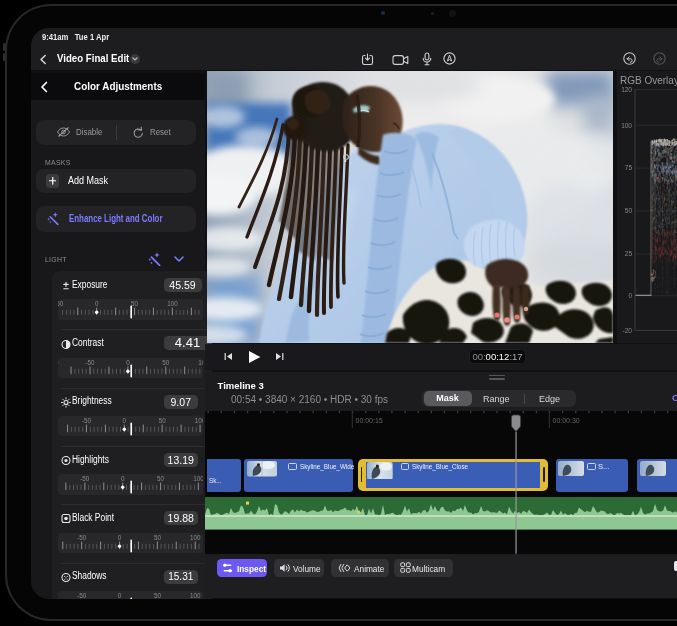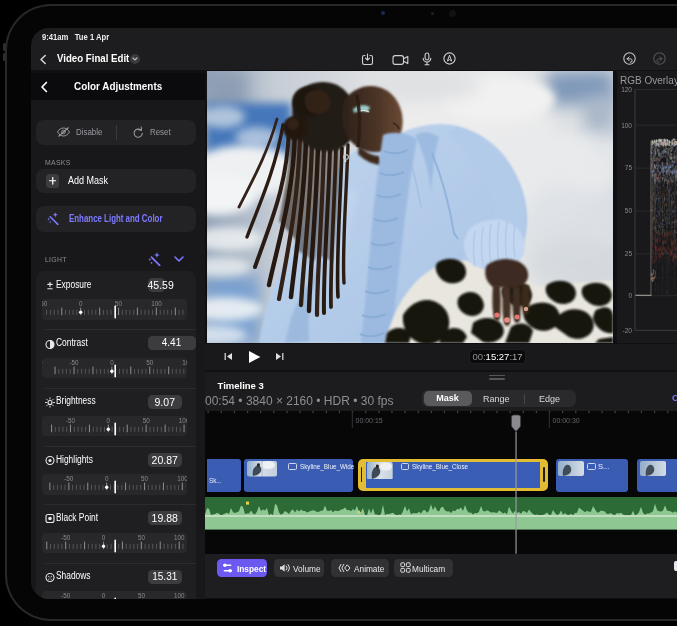--- a/index.html
+++ b/index.html
@@ -97,26 +97,26 @@
       <g fill="#7d7aff">
         <path d="M8.3 0.2l0.7 1.9 1.9 0.7-1.9 0.7-0.7 1.9-0.7-1.9-1.9-0.7 1.9-0.7z"></path>
         <path d="M1.7 5.6l0.4 1.1 1.1 0.4-1.1 0.4-0.4 1.1-0.4-1.1-1.1-0.4 1.1-0.4z"></path>
         <circle cx="3.3" cy="10" r="0.8"></circle>
       </g>
     </svg>
  <svg class="abs" style="left:143px;top:228px" width="10" height="7" viewBox="0 0 10 7">
       <path d="M1 1l4 4 4-4" stroke="#7d7aff" stroke-width="1.6" fill="none" stroke-linecap="round" stroke-linejoin="round"></path>
     </svg>
 
- <div class="abs" style="left:5px;top:243.5px;width:160px;height:327.5px;background:#1f1f22;border-radius:8px 8px 0 0">
+ <div class="abs" style="left:21px;top:243.5px;width:160px;height:327.5px;background:#1f1f22;border-radius:8px 8px 0 0">
       <svg width="10" height="11" viewBox="0 0 10 11" style="position:absolute;left:9px;top:9.2px">
         <path d="M5 2.2v4.4M2.8 4.4h4.4M2.8 8.8h4.4" stroke="#e8e8ea" stroke-width="1.1" fill="none" stroke-linecap="round"></path>
       </svg>
       <div style="position:absolute;left:20px;top:7.8px;font-size:10px;color:#fff;transform:scaleX(0.84);transform-origin:left;white-space:nowrap">Exposure</div>
-      <div style="position:absolute;left:111.5px;top:7.0px;width:17px;height:14px;background:#3c3c3f;border-radius:4.5px;color:#fff;font-size:10.5px;text-align:center;line-height:14.5px">45.59</div>
+      <div style="position:absolute;left:111.5px;top:7.0px;width:38px;height:14px;background:#3c3c3f;border-radius:4.5px;color:#fff;font-size:10.5px;text-align:center;line-height:14.5px">45.59</div>
       <div style="position:absolute;left:6px;top:28.3px;width:145px;height:20.5px;background:#28282b;border-radius:4px;overflow:hidden">
         <svg width="145" height="20.5" viewBox="0 0 145 20.5" style="position:absolute;left:0;top:0">
           <rect x="4.1" y="10.8" width="1" height="5" fill="#55555a"></rect>
           <rect x="7.9" y="10.8" width="1" height="5" fill="#55555a"></rect>
           <rect x="11.7" y="10.8" width="1" height="5" fill="#55555a"></rect>
           <rect x="15.5" y="10.8" width="1" height="5" fill="#55555a"></rect>
           <rect x="19.2" y="8.6" width="1.1" height="7.6" fill="#86868b"></rect>
           <rect x="23.0" y="10.8" width="1" height="5" fill="#55555a"></rect>
           <rect x="26.8" y="10.8" width="1" height="5" fill="#55555a"></rect>
           <rect x="30.6" y="10.8" width="1" height="5" fill="#55555a"></rect>
@@ -156,21 +156,21 @@
           <circle cx="38.7" cy="13.3" r="1.7" fill="#ffffff"></circle>
           <rect x="72.4" y="6.6" width="1.6" height="13" rx="0.8" fill="#ffffff"></rect>
         </svg>
       </div>
       <div style="position:absolute;left:9px;right:0;top:58.3px;height:1px;background:#2c2c2f"></div>
       <svg width="10" height="11" viewBox="0 0 10 11" style="position:absolute;left:9px;top:67.5px">
         <circle cx="5" cy="5.5" r="4" fill="none" stroke="#e8e8ea" stroke-width="1.1"></circle>
         <path d="M5 1.5a4 4 0 0 1 0 8z" fill="#e8e8ea"></path>
       </svg>
       <div style="position:absolute;left:20px;top:66.1px;font-size:10px;color:#fff;transform:scaleX(0.84);transform-origin:left;white-space:nowrap">Contrast</div>
-      <div style="position:absolute;left:111.5px;top:65.3px;width:48px;height:14px;background:#3c3c3f;border-radius:4.5px;color:#fff;font-size:10px;text-align:center;line-height:14.5px">4.41</div>
+      <div style="position:absolute;left:111.5px;top:65.3px;width:48px;height:14px;background:#3c3c3f;border-radius:4.5px;color:#fff;font-size:13px;text-align:center;line-height:14.5px">4.41</div>
       <div style="position:absolute;left:6px;top:86.6px;width:145px;height:20.5px;background:#28282b;border-radius:4px;overflow:hidden">
         <svg width="145" height="20.5" viewBox="0 0 145 20.5" style="position:absolute;left:0;top:0">
           <rect x="12.5" y="8.6" width="1.1" height="7.6" fill="#86868b"></rect>
           <rect x="16.4" y="10.8" width="1" height="5" fill="#55555a"></rect>
           <rect x="20.2" y="10.8" width="1" height="5" fill="#55555a"></rect>
           <rect x="23.9" y="10.8" width="1" height="5" fill="#55555a"></rect>
           <rect x="27.7" y="10.8" width="1" height="5" fill="#55555a"></rect>
           <rect x="31.5" y="8.6" width="1.1" height="7.6" fill="#86868b"></rect>
           <rect x="35.3" y="10.8" width="1" height="5" fill="#55555a"></rect>
           <rect x="39.1" y="10.8" width="1" height="5" fill="#55555a"></rect>
@@ -264,21 +264,21 @@
           <circle cx="66.3" cy="13.3" r="1.7" fill="#ffffff"></circle>
           <rect x="72.4" y="6.6" width="1.6" height="13" rx="0.8" fill="#ffffff"></rect>
         </svg>
       </div>
       <div style="position:absolute;left:9px;right:0;top:174.9px;height:1px;background:#2c2c2f"></div>
       <svg width="10" height="11" viewBox="0 0 10 11" style="position:absolute;left:9px;top:184.1px">
         <circle cx="5" cy="5.5" r="4" fill="none" stroke="#e8e8ea" stroke-width="1.1"></circle>
         <circle cx="5" cy="5.5" r="1.6" fill="#e8e8ea"></circle>
       </svg>
       <div style="position:absolute;left:20px;top:182.7px;font-size:10px;color:#fff;transform:scaleX(0.84);transform-origin:left;white-space:nowrap">Highlights</div>
-      <div style="position:absolute;left:111.5px;top:181.9px;width:34.5px;height:14px;background:#3c3c3f;border-radius:4.5px;color:#fff;font-size:10.5px;text-align:center;line-height:14.5px">20.87</div>
+      <div style="position:absolute;left:111.5px;top:181.9px;width:34.5px;height:14px;background:#3c3c3f;border-radius:4.5px;color:#fff;font-size:10.5px;text-align:center;line-height:14.5px">13.19</div>
       <div style="position:absolute;left:6px;top:203.2px;width:145px;height:20.5px;background:#28282b;border-radius:4px;overflow:hidden">
         <svg width="145" height="20.5" viewBox="0 0 145 20.5" style="position:absolute;left:0;top:0">
           <rect x="7.3" y="8.6" width="1.1" height="7.6" fill="#86868b"></rect>
           <rect x="11.2" y="10.8" width="1" height="5" fill="#55555a"></rect>
           <rect x="15.0" y="10.8" width="1" height="5" fill="#55555a"></rect>
           <rect x="18.7" y="10.8" width="1" height="5" fill="#55555a"></rect>
           <rect x="22.5" y="10.8" width="1" height="5" fill="#55555a"></rect>
           <rect x="26.3" y="8.6" width="1.1" height="7.6" fill="#86868b"></rect>
           <rect x="30.1" y="10.8" width="1" height="5" fill="#55555a"></rect>
           <rect x="33.9" y="10.8" width="1" height="5" fill="#55555a"></rect>
@@ -1795,27 +1795,27 @@
       <path d="M1.2 1v7" stroke="#e0e0e4" stroke-width="1.2"></path>
       <path d="M8 1L3 4.5L8 8Z" fill="#e0e0e4"></path>
     </svg>
  <svg class="abs" style="left:216.5px;top:322px" width="13" height="14" viewBox="0 0 13 14">
       <path d="M1 1L12.4 7L1 13Z" fill="#fff"></path>
     </svg>
  <svg class="abs" style="left:244px;top:324.5px" width="9" height="9" viewBox="0 0 9 9">
       <path d="M7.8 1v7" stroke="#e0e0e4" stroke-width="1.2"></path>
       <path d="M1 1l5 3.5L1 8Z" fill="#e0e0e4"></path>
     </svg>
- <div class="abs" style="left:438px;top:321.5px;width:57px;height:14.8px;background:#0a0a0a;border:1px solid #1f1f21;border-radius:5px;font-size:9.5px;line-height:14.2px;text-align:center"><span style="color:#8e8e93">00:</span><span style="color:#fff">15:27</span><span style="color:#aeaeb2">:17</span></div>
+ <div class="abs" style="left:438px;top:321.5px;width:57px;height:14.8px;background:#0a0a0a;border:1px solid #1f1f21;border-radius:5px;font-size:9.5px;line-height:14.2px;text-align:center"><span style="color:#8e8e93">00:</span><span style="color:#fff">00:12</span><span style="color:#aeaeb2">:17</span></div>
 
  <div class="abs" style="left:174px;top:344px;width:472px;height:39.5px;background:#1c1c1e"></div>
  <div class="abs" style="left:457.5px;top:347.3px;width:16px;height:1.7px;border-radius:1px;background:#55555a"></div>
     <div class="abs" style="left:457.5px;top:350.6px;width:16px;height:1.7px;border-radius:1px;background:#55555a"></div>
  <div class="txt" style="left:186.5px;top:352.5px;font-size:9.5px;font-weight:700;color:#fff">Timeline 3</div>
- <div class="txt" style="left:174px;top:366.5px;font-size:12px;color:#8e8e93">00:54&nbsp;•&nbsp;3840 × 2160&nbsp;•&nbsp;HDR&nbsp;•&nbsp;30 fps</div>
+ <div class="txt" style="left:200px;top:366.5px;font-size:10px;color:#8e8e93">00:54&nbsp;•&nbsp;3840 × 2160&nbsp;•&nbsp;HDR&nbsp;•&nbsp;30 fps</div>
  <div class="abs" style="left:391px;top:362px;width:154px;height:17.6px;background:#2a2a2d;border-radius:6px"></div>
  <div class="abs" style="left:392.5px;top:363.3px;width:48px;height:15px;background:#5a5a5e;border-radius:5px;font-size:9px;font-weight:700;color:#fff;text-align:center;line-height:15px">Mask</div>
  <div class="txt" style="left:452px;top:366px;font-size:9px;color:#d8d8dc">Range</div>
  <div class="abs" style="left:493.3px;top:366px;width:1px;height:10px;background:#47474a"></div>
  <div class="txt" style="left:508px;top:366px;font-size:9px;color:#d8d8dc">Edge</div>
  <div class="txt" style="left:641px;top:365px;font-size:9px;font-weight:600;color:#7d7aff">Co</div>
 
  <div class="abs" style="left:174px;top:383.5px;width:472px;height:142.8px;background:#070708"></div>
  <svg class="abs" style="left:174px;top:383.5px" width="472" height="17" viewBox="0 0 472 17">
   <g fill="#3f3f42">

